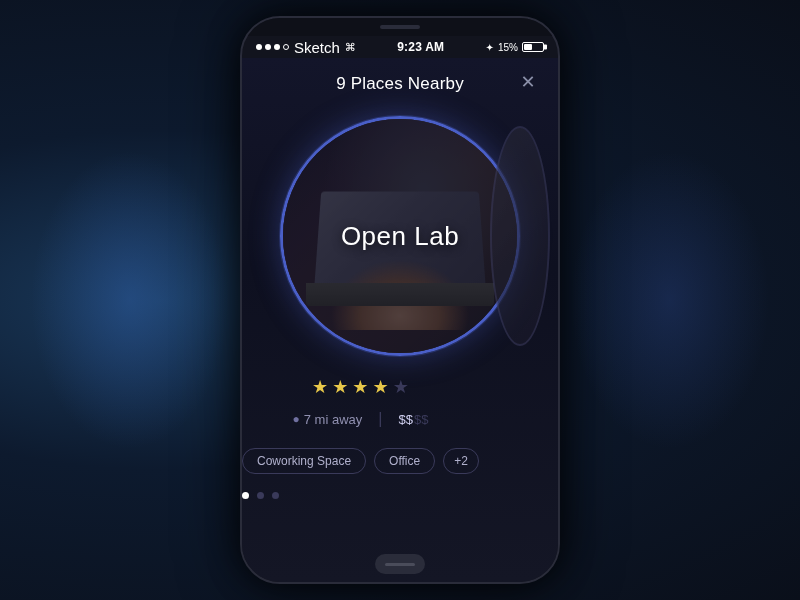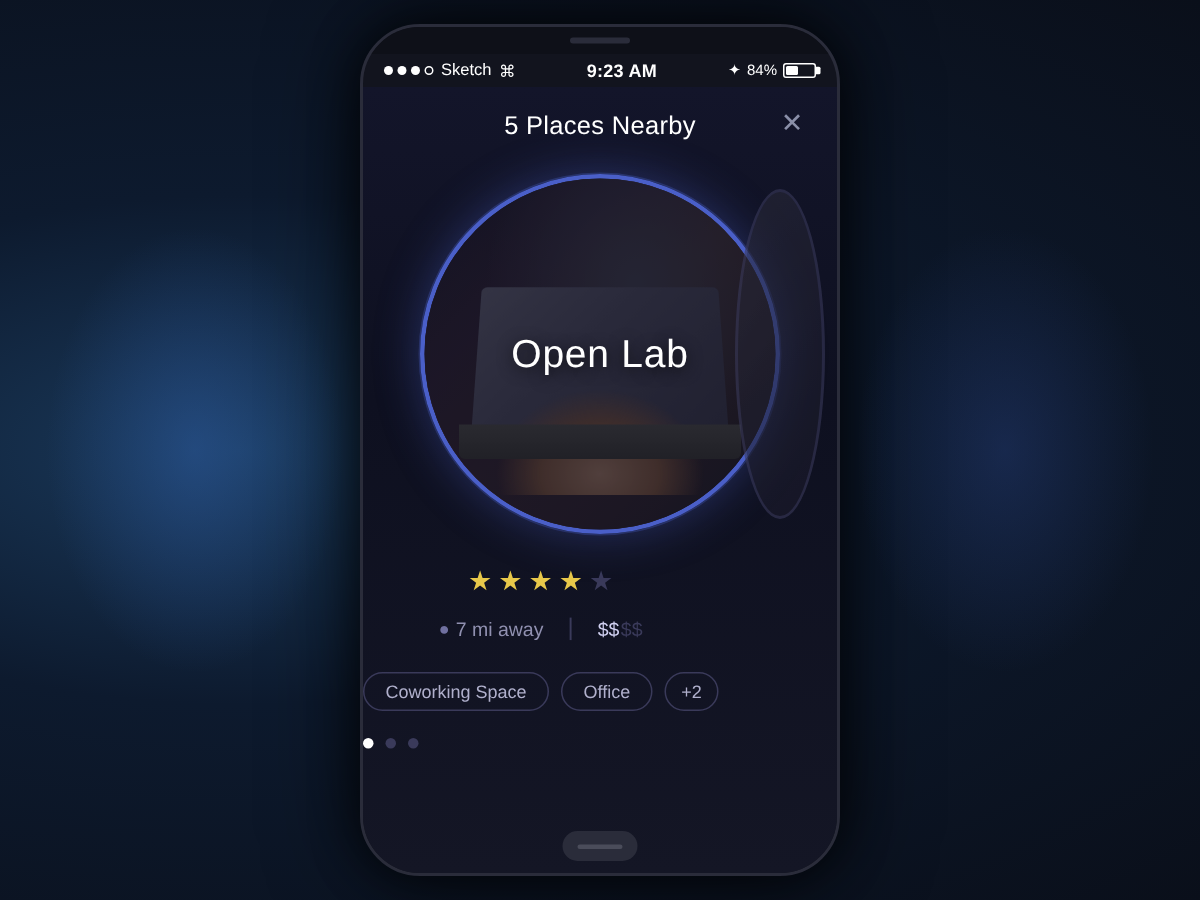--- a/index.html
+++ b/index.html
@@ -400,37 +400,37 @@
   <div class="phone-top">
     <div class="speaker"></div>
   </div>
 
   <div class="status-bar">
     <div class="status-left">
       <div class="signal-dot"></div>
       <div class="signal-dot"></div>
       <div class="signal-dot"></div>
       <div class="signal-dot empty"></div>
-      <span style="font-size:11px;margin-left:2px;">Sketch</span>
+      <span style="font-size:15px;margin-left:2px;">Sketch</span>
       <span style="font-size:11px;margin-left:2px;">⌘</span>
     </div>
     <div class="status-center">9:23 AM</div>
     <div class="status-right">
       <span>✦</span>
-      <span>84%</span>
+      <span>15%</span>
       <div class="battery-icon">
         <div class="battery-fill"></div>
       </div>
     </div>
   </div>
 
   <div class="screen">
 
     <div class="header">
-      <span class="header-title">5 Places Nearby</span>
+      <span class="header-title">9 Places Nearby</span>
       <div class="close-btn">✕</div>
     </div>
 
     <div class="card-container">
 
       <div class="circle-wrapper">
         <div class="circle-image">
           <div class="photo-bg">
             <div class="hands-hint"></div>
           </div>

